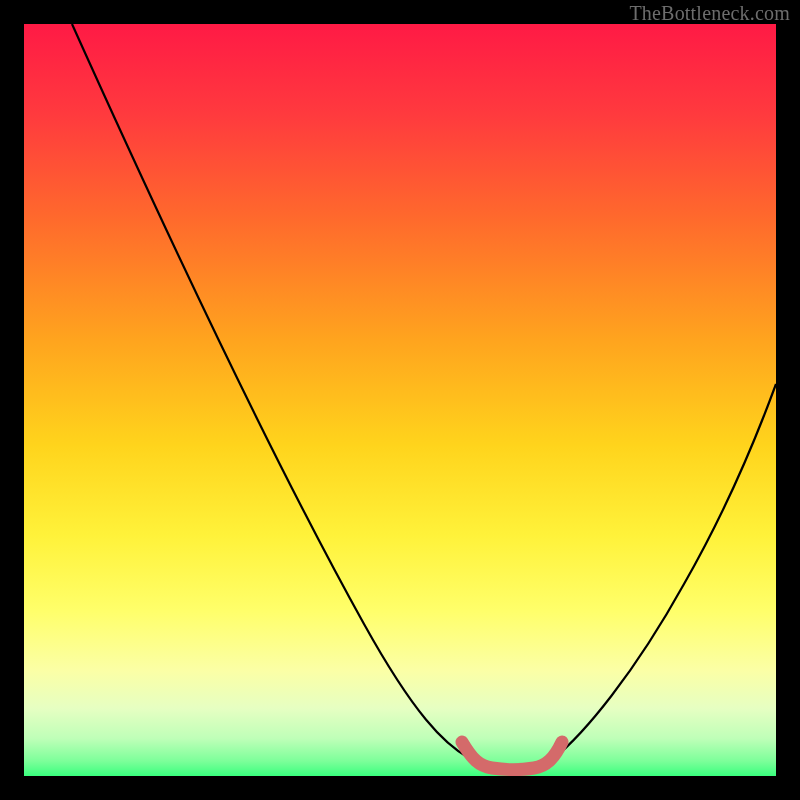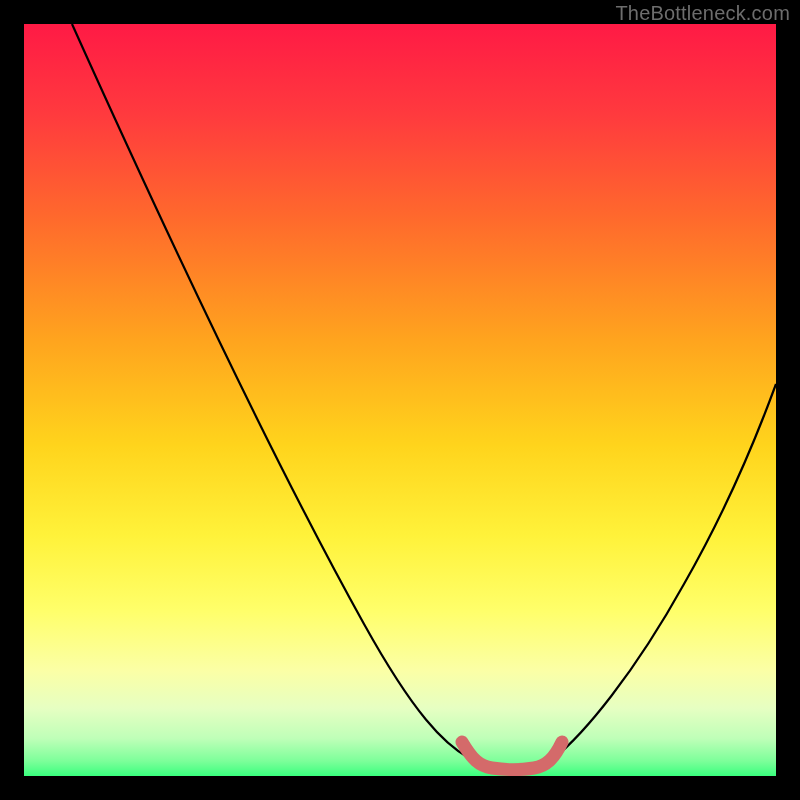--- a/index.html
+++ b/index.html
@@ -51,20 +51,21 @@
     inset: 0;
   }
   .watermark {
     position: absolute;
     top: 2px;
     right: 10px;
     color: #6d6d6d;
     font-size: 20px;
     letter-spacing: 0.2px;
     font-weight: 400;
+    font-family: Liberation Serif, serif;
   }
 </style>
 </head>
 <body>
 
 <div class="frame">
 
   <div class="plot">
     <div class="gradient"></div>
 

